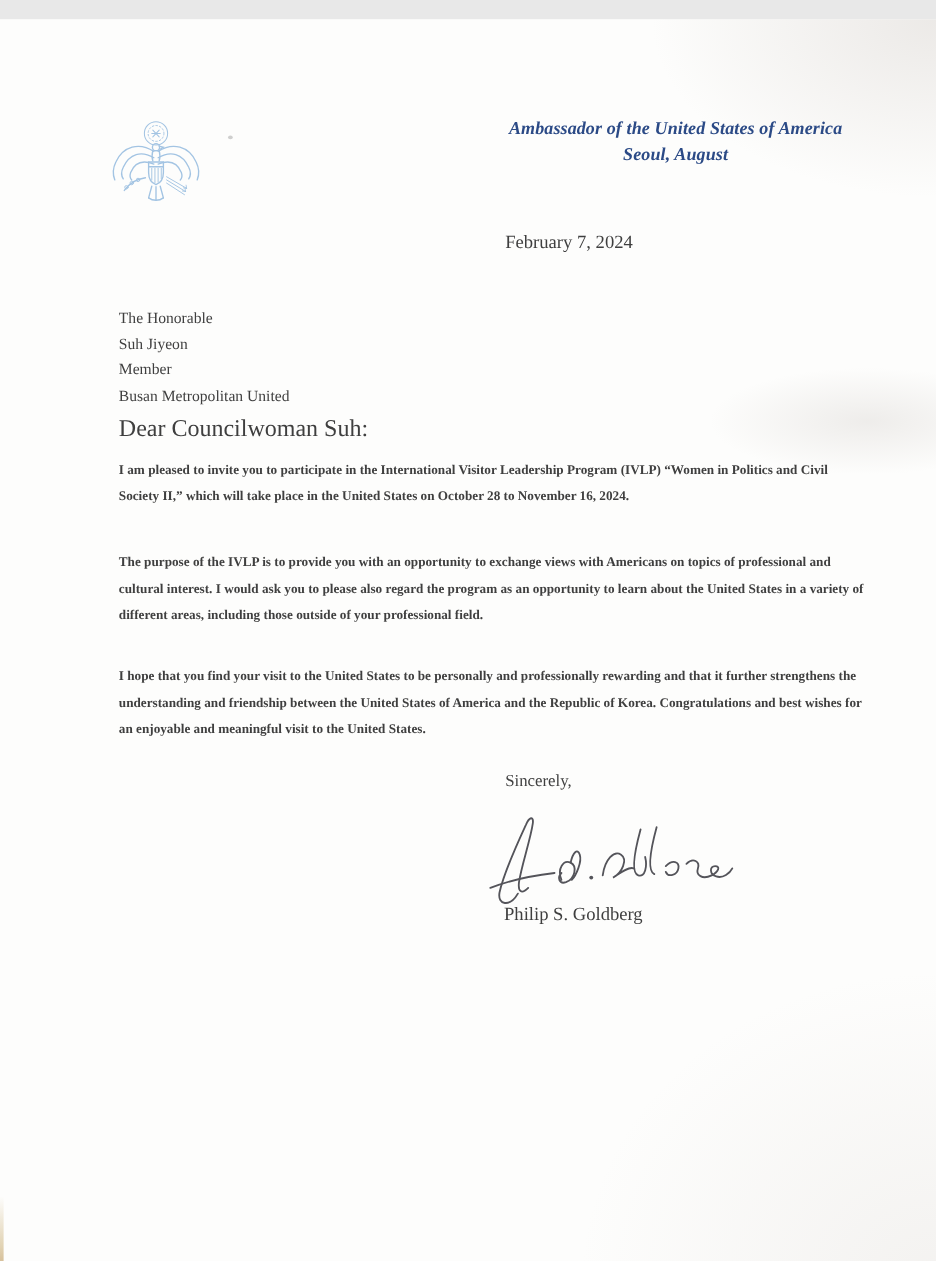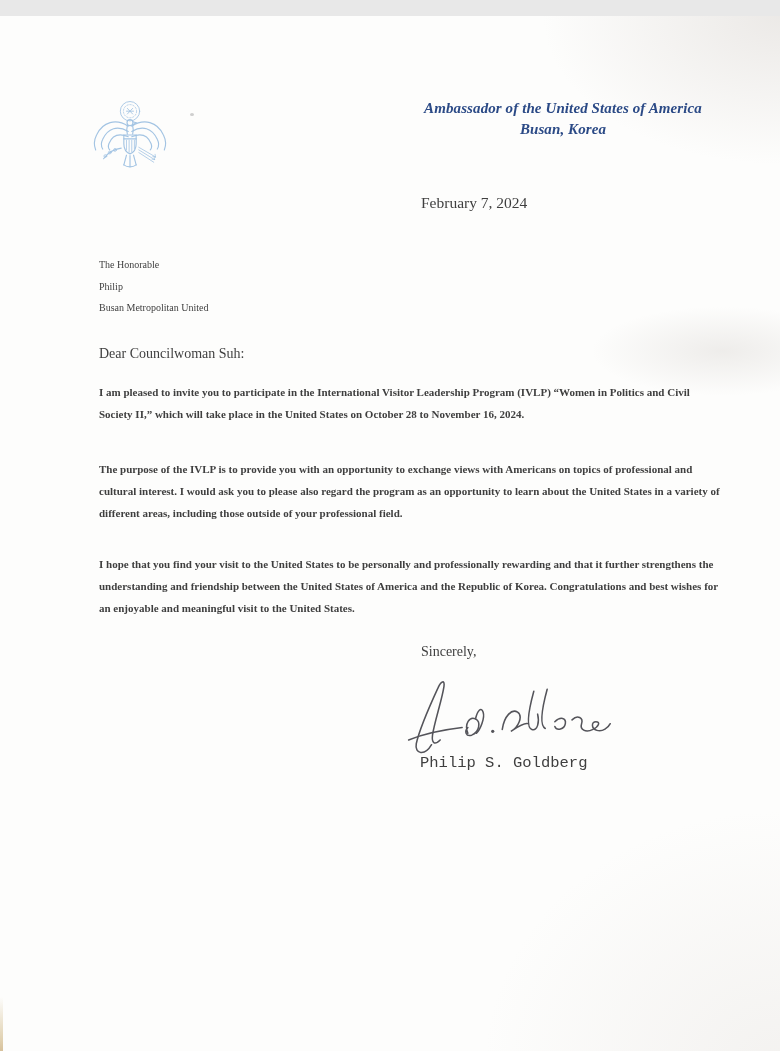--- a/index.html
+++ b/index.html
@@ -59,26 +59,26 @@
     letter-spacing: 0.1px;
   }
 
   .date-line {
     position: absolute; left: 421px; top: 178px;
     font-size: 15.5px;
   }
 
   .recipient-block {
     position: absolute; left: 99px; top: 238px;
-    font-size: 10px; line-height: 21.5px;
+    font-size: 13px; line-height: 21.5px;
   }
 
   .salutation {
     position: absolute; left: 99px; top: 330px;
-    font-size: 14px;
+    font-size: 20px;
   }
 
   .para {
     position: absolute; left: 99px; width: 625px;
     font-size: 11px; line-height: 22px;
     text-align: left;
     margin: 0;
     font-weight: bold;
   }
   .para-1 { top: 365px; }
@@ -88,21 +88,20 @@
   .valediction {
     position: absolute; left: 421px; top: 628px;
     font-size: 14px;
   }
   .signature {
     position: absolute; left: 398px; top: 658px; width: 220px; height: 86px;
   }
   .signer-name {
     position: absolute; left: 420px; top: 738px;
     font-size: 15.5px;
-    font-family: Liberation Mono, monospace;
   }
 </style>
 </head>
 <body>
 
 <div class="page">
 
   <div class="shade-top-right"></div>
   <div class="shade-mid-right"></div>
   <div class="shade-bottom-right"></div>
@@ -149,28 +148,29 @@
       <circle cx="27" cy="62" r="1.6" stroke-width="0.9"></circle>
       <circle cx="33" cy="59" r="1.6" stroke-width="0.9"></circle>
 
       <path d="M60,56 L79,67 M60,59 L78,70 M60,62 L77,73" stroke-width="0.9"></path>
       <path d="M79,67 l-3,-0.5 M79,67 l-0.5,-3 M78,70 l-3,-0.5 M78,70 l-0.5,-3" stroke-width="0.8"></path>
     </svg>
   </div>
 
   <div class="letterhead">
     <div>Ambassador of the United States of America</div>
-    <div>Busan, Korea</div>
+    <div>Seoul, August</div>
   </div>
 
   <div class="date-line">February 7, 2024</div>
 
   <div class="recipient-block">
     <div>The Honorable</div>
-    <div>Philip</div>
+    <div>Suh Jiyeon</div>
+    <div>Member</div>
     <div>Busan Metropolitan United</div>
   </div>
 
   <div class="salutation">Dear Councilwoman Suh:</div>
 
   <p class="para para-1">I am pleased to invite you to participate in the International Visitor Leadership Program (IVLP) “Women in Politics and Civil Society II,” which will take place in the United States on October 28 to November 16, 2024.</p>
   <p class="para para-3">I hope that you find your visit to the United States to be personally and professionally rewarding and that it further strengthens the understanding and friendship between the United States of America and the Republic of Korea.  Congratulations and best wishes for an enjoyable and meaningful visit to the United States.</p>
   <p class="para para-2">The purpose of the IVLP is to provide you with an opportunity to exchange views with Americans on topics of professional and cultural interest.  I would ask you to please also regard the program as an opportunity to learn about the United States in a variety of different areas, including those outside of your professional field.</p>
 
   <div class="valediction">Sincerely,</div>

